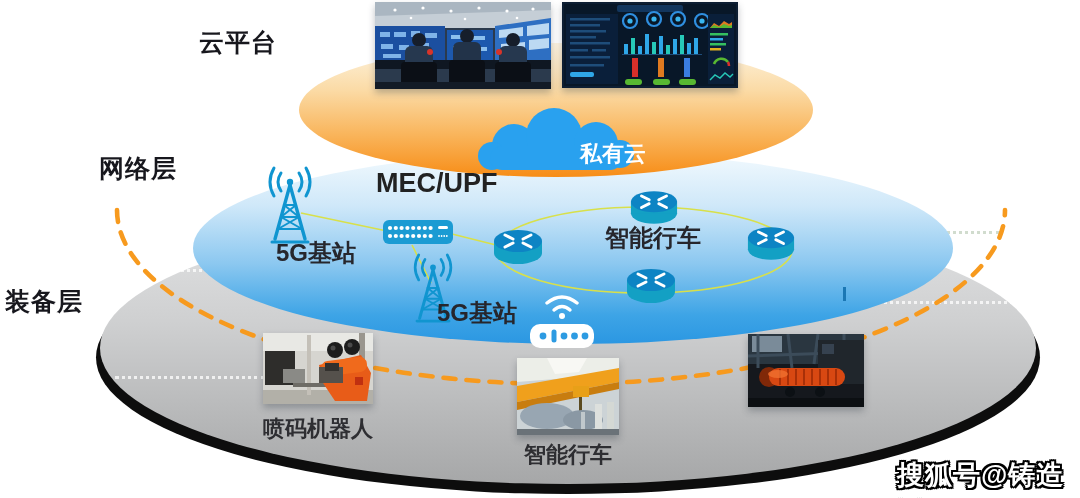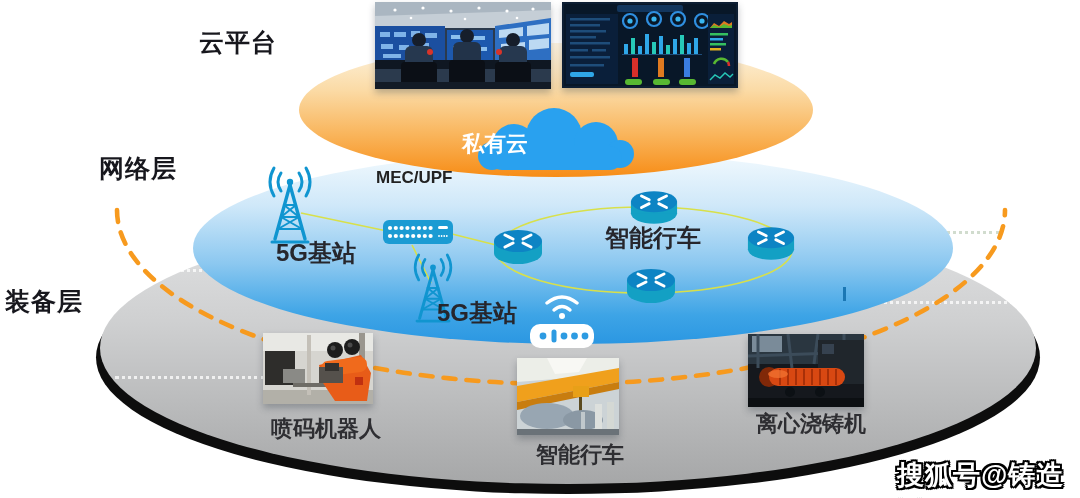--- a/index.html
+++ b/index.html
@@ -3,21 +3,21 @@
 <meta charset="utf-8">
 <style>
   html,body{margin:0;padding:0;background:#fff;}
   #stage{position:relative;width:1080px;height:498px;background:#ffffff;overflow:hidden;
          font-family:"Liberation Sans","DejaVu Sans",sans-serif;}
   .abs{position:absolute;}
   .ellipse{position:absolute;border-radius:50%;}
   .lbl{position:absolute;color:#1c1c22;white-space:nowrap;line-height:1.05;}
   .layer-lbl{font-size:25px;font-weight:900;letter-spacing:1px;color:#17171d;}
   .net-lbl{font-size:24px;font-weight:600;color:#26262c;}
-  .dev-lbl{font-size:22px;font-weight:600;color:#2e2e32;text-align:right;}
+  .dev-lbl{font-size:22px;font-weight:600;color:#2e2e32;text-align:left;}
   .photo{position:absolute;box-shadow:0 4px 7px rgba(40,50,60,.30);}
   .dots{position:absolute;border-top:3px dotted rgba(255,255,255,.75);height:0;}
   .watermark{position:absolute;font-size:27px;font-weight:800;color:#ffffff;letter-spacing:1px;
     text-shadow:-2px 0 #000,2px 0 #000,0 -2px #000,0 2px #000,-2px -2px #000,2px 2px #000,-2px 2px #000,2px -2px #000;}
   svg{display:block;}
 </style>
 </head>
 <body>
 
 <div id="stage">
@@ -181,21 +181,21 @@
   <svg class="abs" style="left:462px;top:104px;" width="184" height="72" viewBox="0 0 184 72">
     <g fill="#29a1ef">
       <circle cx="52" cy="42" r="22"></circle>
         <circle cx="92" cy="32" r="28"></circle>
         <circle cx="134" cy="40" r="22"></circle>
       <circle cx="158" cy="50" r="14"></circle>
         <circle cx="30" cy="52" r="14"></circle>
       <rect x="28" y="42" width="132" height="24" rx="12"></rect>
     </g>
   </svg>
-  <div class="lbl" style="left:462px;top:132px;width:184px;text-align:left;color:#fff;font-size:22px;font-weight:600;">私有云</div>
+  <div class="lbl" style="left:462px;top:142px;width:184px;text-align:right;color:#fff;font-size:22px;font-weight:600;">私有云</div>
 
   <svg class="photo" style="left:375px;top:2px;" width="176" height="87" viewBox="0 0 176 87" preserveAspectRatio="none">
     <rect width="176" height="87" fill="#2b3a4d"></rect>
     <rect width="176" height="26" fill="#c5ced6"></rect>
     <polygon points="0,0 176,0 176,8 0,14" fill="#aab6c1"></polygon>
     <g fill="#ffffff">
         <circle cx="20" cy="8" r="1.6"></circle>
         <circle cx="48" cy="6" r="1.6"></circle>
         <circle cx="76" cy="9" r="1.6"></circle>
         <circle cx="104" cy="6" r="1.6"></circle>
@@ -383,24 +383,23 @@
       <circle cx="72" cy="58" r="5" fill="#0c1014"></circle>
     <rect x="0" y="64" width="116" height="9" fill="#0c0f12"></rect>
   </svg>
 
   <div class="abs" style="left:843px;top:287px;width:3px;height:14px;background:#1b77b4;"></div>
 
   <div class="lbl layer-lbl" style="left:199px;top:29px;">云平台</div>
   <div class="lbl layer-lbl" style="left:99px;top:126px;margin-top:29px;">网络层</div>
   <div class="lbl layer-lbl" style="left:5px;top:242px;margin-top:46px;">装备层</div>
 
-  <div class="lbl" style="left:376px;top:169px;font-size:17px;font-weight:700;color:#222;">MEC/UPF</div>
+  <div class="lbl" style="left:376px;top:169px;font-size:27px;font-weight:700;color:#222;">MEC/UPF</div>
   <div class="lbl net-lbl" style="left:605px;top:225px;">智能行车</div>
   <div class="lbl net-lbl" style="left:276px;top:240px;">5G基站</div>
   <div class="lbl net-lbl" style="left:437px;top:300px;">5G基站</div>
 
   <div class="lbl dev-lbl" style="left:263px;top:417px;width:118px;">喷码机器人</div>
   <div class="lbl dev-lbl" style="left:524px;top:443px;width:100px;">智能行车</div>
-  <div class="lbl dev-lbl" style="left:748px;top:412px;width:118px;">离心浇铸机</div>
 
   <div class="watermark" style="left:897px;top:457px;">搜狐号@铸造云</div>
 
 </div>
 
 </body></html>

